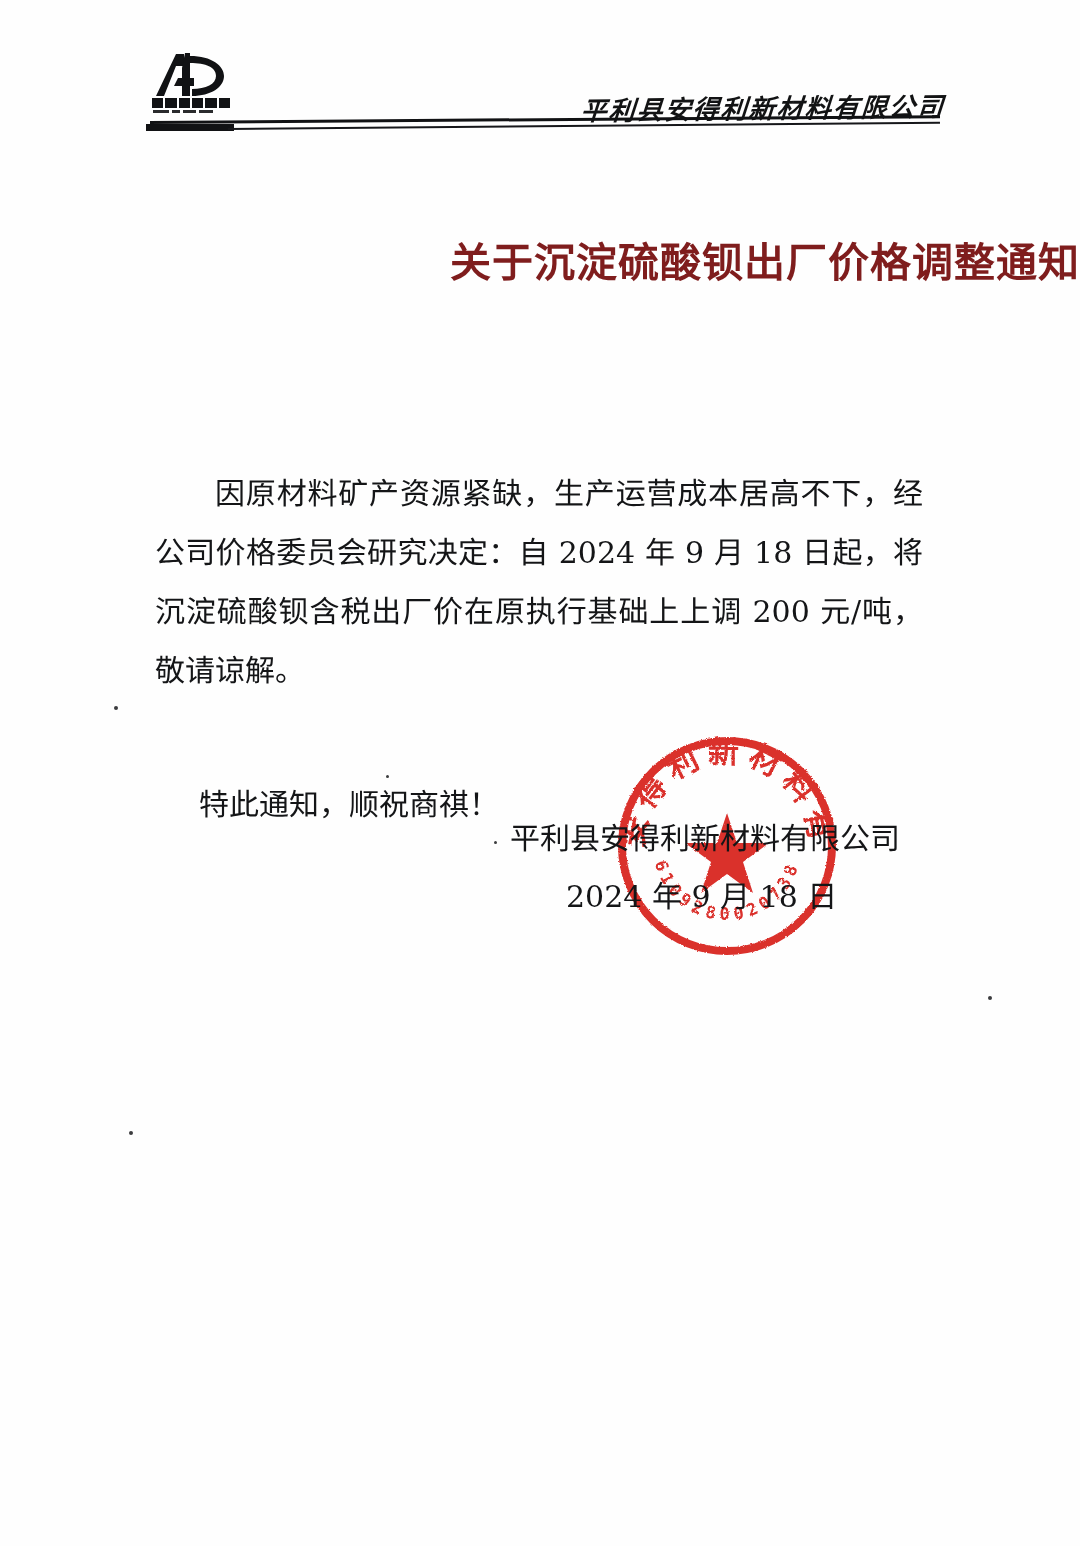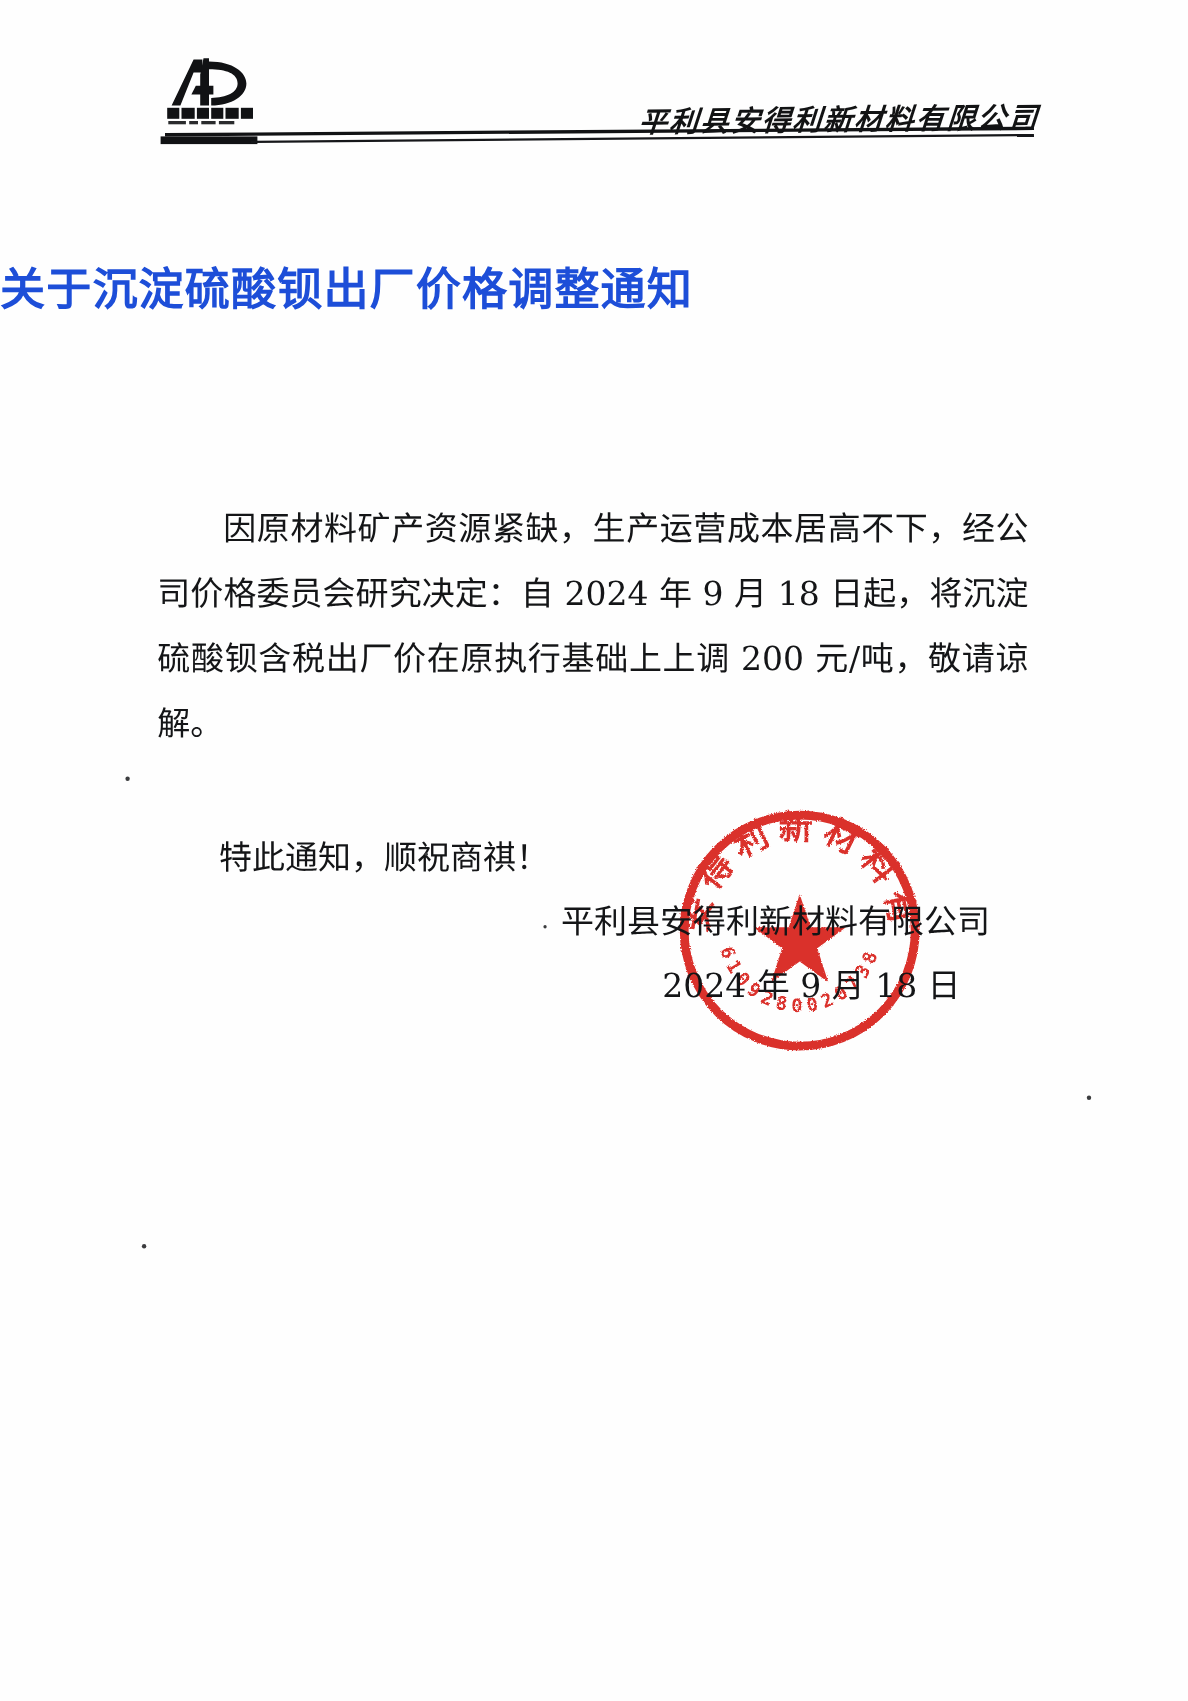--- a/index.html
+++ b/index.html
@@ -122,68 +122,68 @@
     transform: rotate(-0.5deg);
     transform-origin: left center;
   }
 
   
   .doc-title {
     position: absolute;
     left: 0;
     top: 202px;
     width: 1080px;
-    text-align: left;
+    text-align: right;
     font-family: Liberation Sans, sans-serif;
     font-size: 41px;
     font-weight: 700;
     letter-spacing: 1px;
-    color: #1d4ed8;
+    color: #7f1d1d;
   }
 
   
   .body-text {
     position: absolute;
     left: 139px;
     top: 330px;
     width: 800px;
     font-family: "DejaVu Serif", "Liberation Serif", serif;
     font-size: 30px;
     line-height: 59px;
     color: #141517;
     text-align: justify;
   }
   .salutation { margin: 0; }
   .para {
     margin: 0;
     text-indent: 2em;
   }
   .para-block {
-    margin: 4px;
+    margin: 16px;
     text-indent: 2em;
     text-align: justify;
     text-justify: inter-character;
   }
   .spacer-line { height: 59px; }
 
   
   .signature {
     position: absolute;
     left: 510px;
     top: 810px;
     width: 400px;
     font-family: "DejaVu Serif", "Liberation Serif", serif;
     font-size: 30px;
     line-height: 58px;
     color: #141517;
     z-index: 4;
   }
   .sign-company { white-space: nowrap; }
   .sign-date {
-    margin-left: 92px;
+    margin-left: 56px;
     white-space: nowrap;
   }
 
   
   .stamp {
     position: absolute;
     left: 616px;
     top: 735px;
     width: 222px;
     height: 222px;

